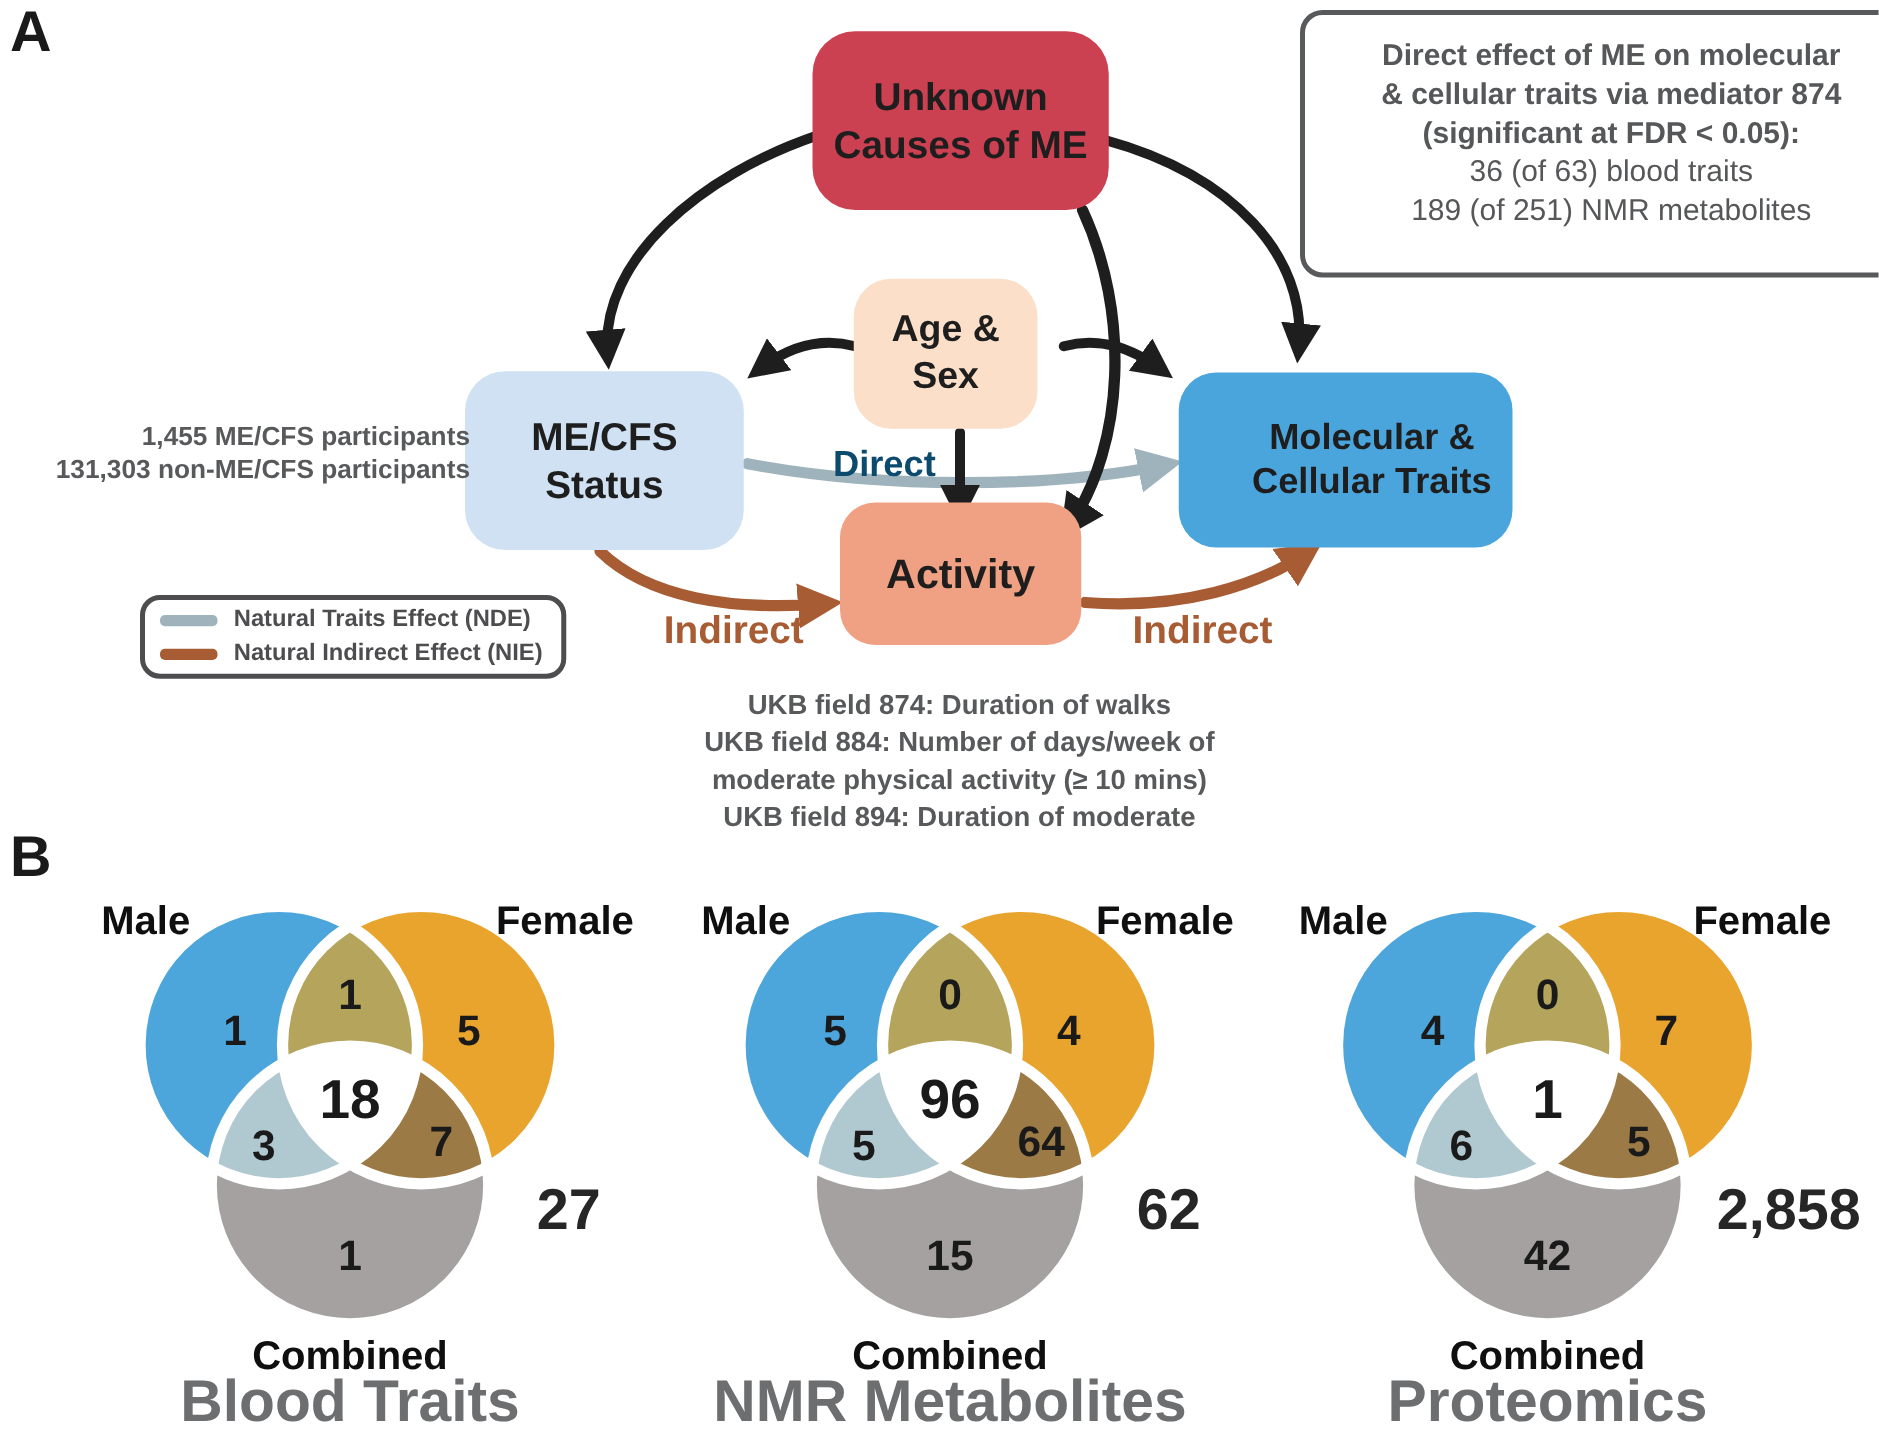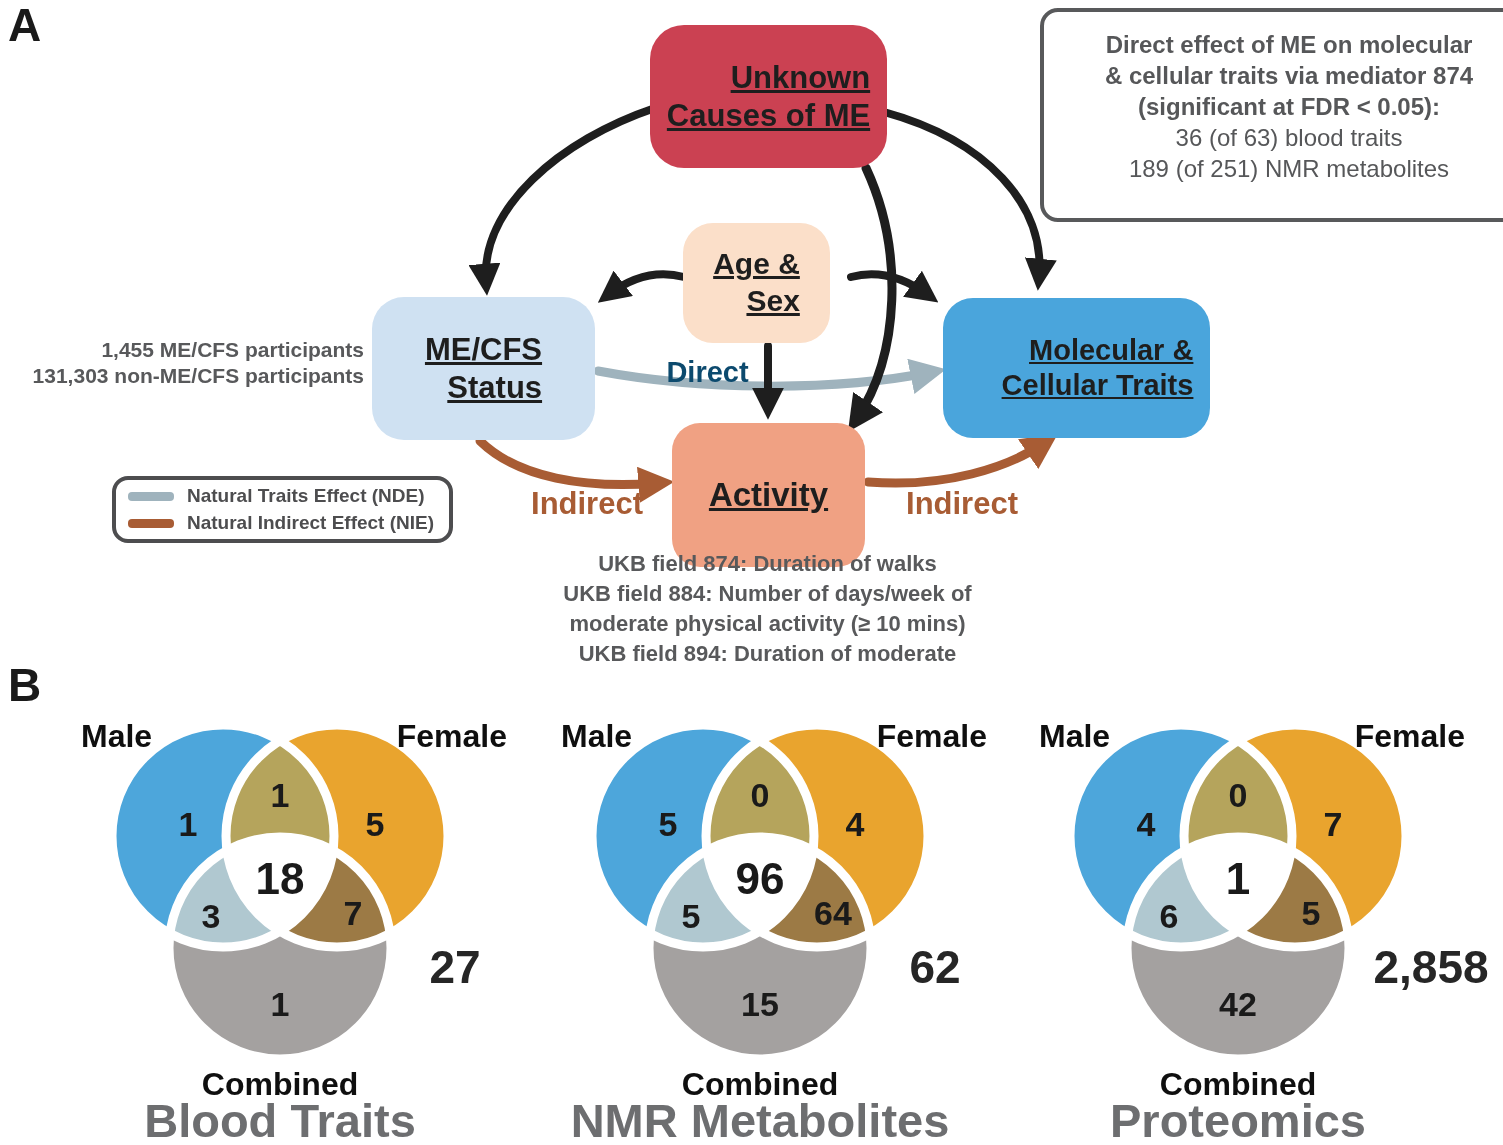--- a/index.html
+++ b/index.html
@@ -1,28 +1,28 @@
 <!DOCTYPE html>
 <html><head>
 <meta charset="utf-8">
 <style>
   html,body{margin:0;padding:0;background:#fff;}
   #canvas{position:relative;width:1503px;height:1145px;background:#fff;overflow:hidden;
           font-family:"Liberation Sans",sans-serif;}
   .panel-label{position:absolute;font-weight:bold;font-size:46px;color:#1a1a1a;line-height:1;}
   #arrow-layer{position:absolute;left:0;top:0;width:1503px;height:1145px;}
-  .box{position:absolute;display:flex;align-items:center;justify-content:center;text-align:right;
-       font-weight:bold;white-space:pre-line;color:#1e1e1e;line-height:1.22;text-decoration:underline;}
+  .box{position:absolute;display:flex;align-items:center;justify-content:center;text-align:center;
+       font-weight:bold;white-space:pre-line;color:#1e1e1e;line-height:1.22;}
   #box-unknown{left:650px;top:25px;width:237px;height:143px;border-radius:34px;font-size:31px;}
   #box-agesex{left:683px;top:223px;width:147px;height:120px;border-radius:30px;font-size:30px;}
   #box-mecfs{left:372px;top:297px;width:223px;height:143px;border-radius:32px;font-size:31px;}
   #box-molecular{left:943px;top:298px;width:225px;height:140px;border-radius:30px;font-size:29px;padding-left:42px;}
-  #box-activity{left:672px;top:423px;width:193px;height:144px;border-radius:28px;font-size:33px;}
+  #box-activity{left:672px;top:402px;width:193px;height:114px;border-radius:28px;font-size:33px;}
   .gray-note{position:absolute;color:#58595b;font-weight:bold;}
-  #participants{left:4px;top:337px;width:360px;text-align:right;font-size:21px;line-height:26px;}
+  #participants{left:16px;top:337px;width:360px;text-align:right;font-size:21px;line-height:26px;}
   #traits-annotation{left:1183px;top:292px;width:302px;font-size:21px;line-height:30px;}
   #traits-annotation .para{margin:0 0 5px 0;}
   #info-box{position:absolute;left:1040px;top:8px;width:498px;height:214px;border:4px solid #58595b;
             border-radius:18px;box-sizing:border-box;text-align:center;color:#565759;
             padding-top:17px;font-size:24px;line-height:31px;}
   #info-box .tl{font-weight:bold;}
   #legend{position:absolute;left:112px;top:476px;width:341px;height:67px;border:4px solid #4d4d4f;
           border-radius:16px;box-sizing:border-box;display:flex;flex-direction:column;
           justify-content:center;gap:5px;padding:0 12px;}
   .legend-row{display:flex;align-items:center;}

